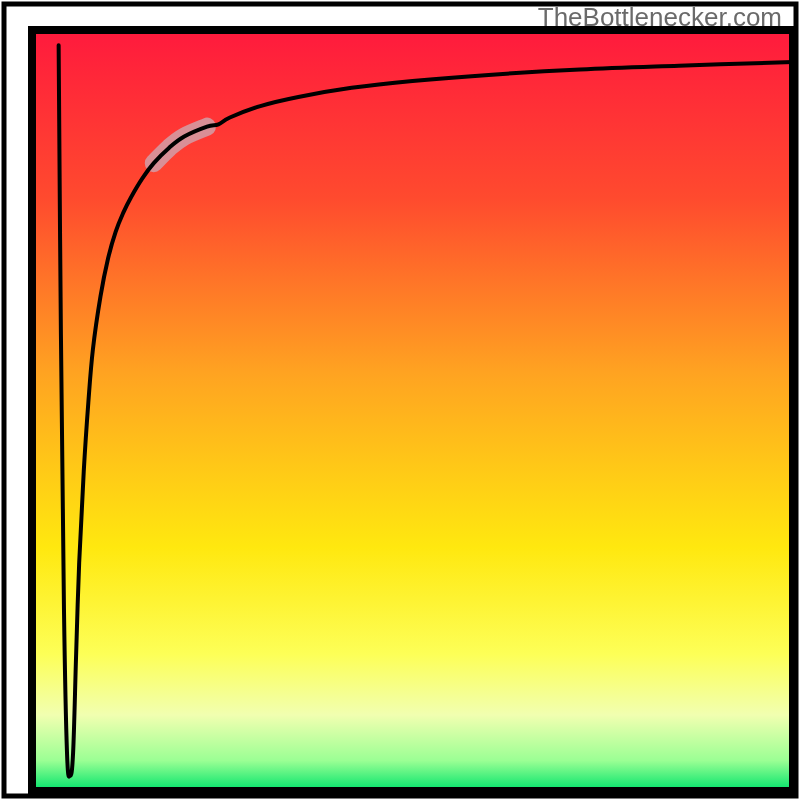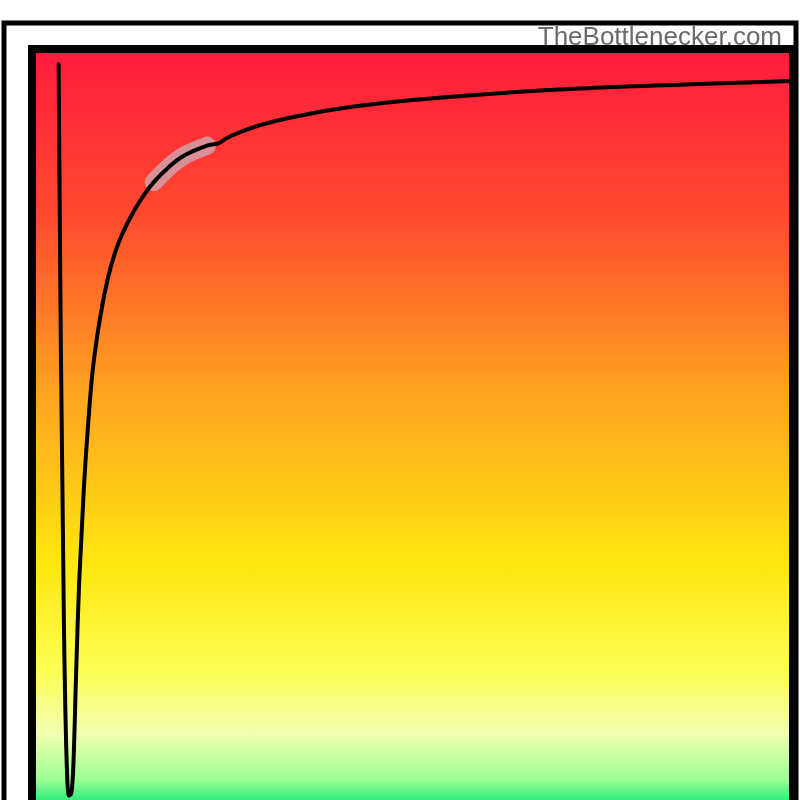--- a/index.html
+++ b/index.html
@@ -8,21 +8,20 @@
     width: 800px;
     height: 800px;
     overflow: hidden;
     background: #fff;
     font-family: Arial, Helvetica, sans-serif;
   }
   .wrap {
     position: relative;
     width: 800px;
     height: 768px;
-    margin-top: 19px;
   }
   .watermark {
     position: absolute;
     top: 2px;
     right: 18px;
     font-size: 26px;
     font-weight: 400;
     color: #6a6a6a;
     letter-spacing: 0px;
     user-select: none;

